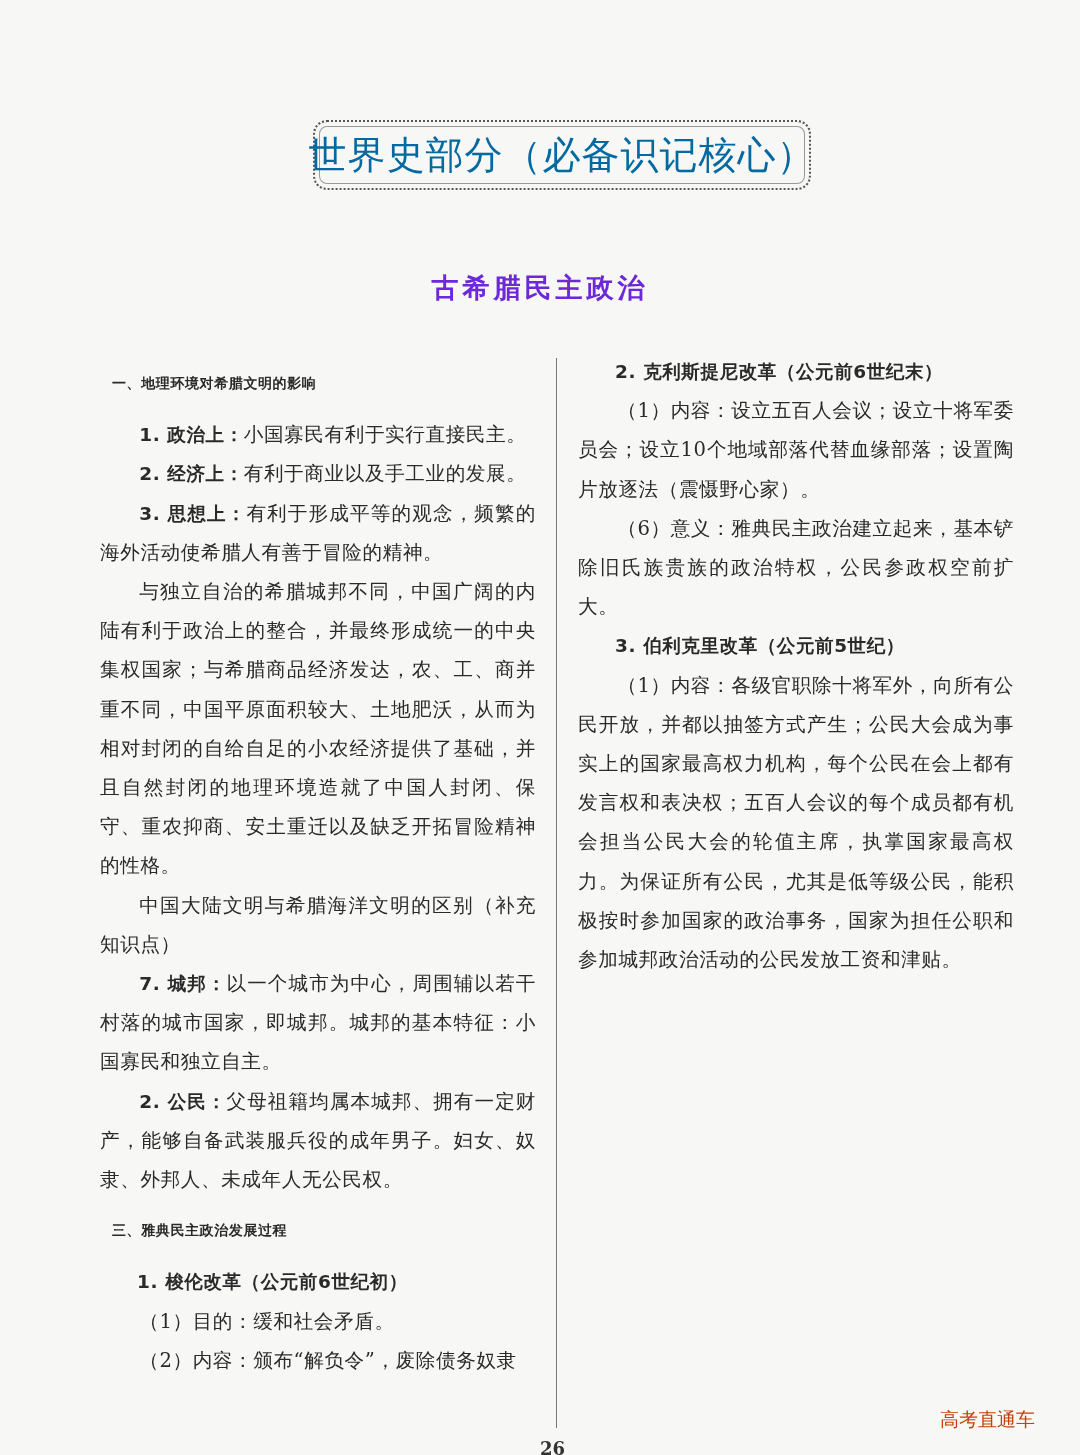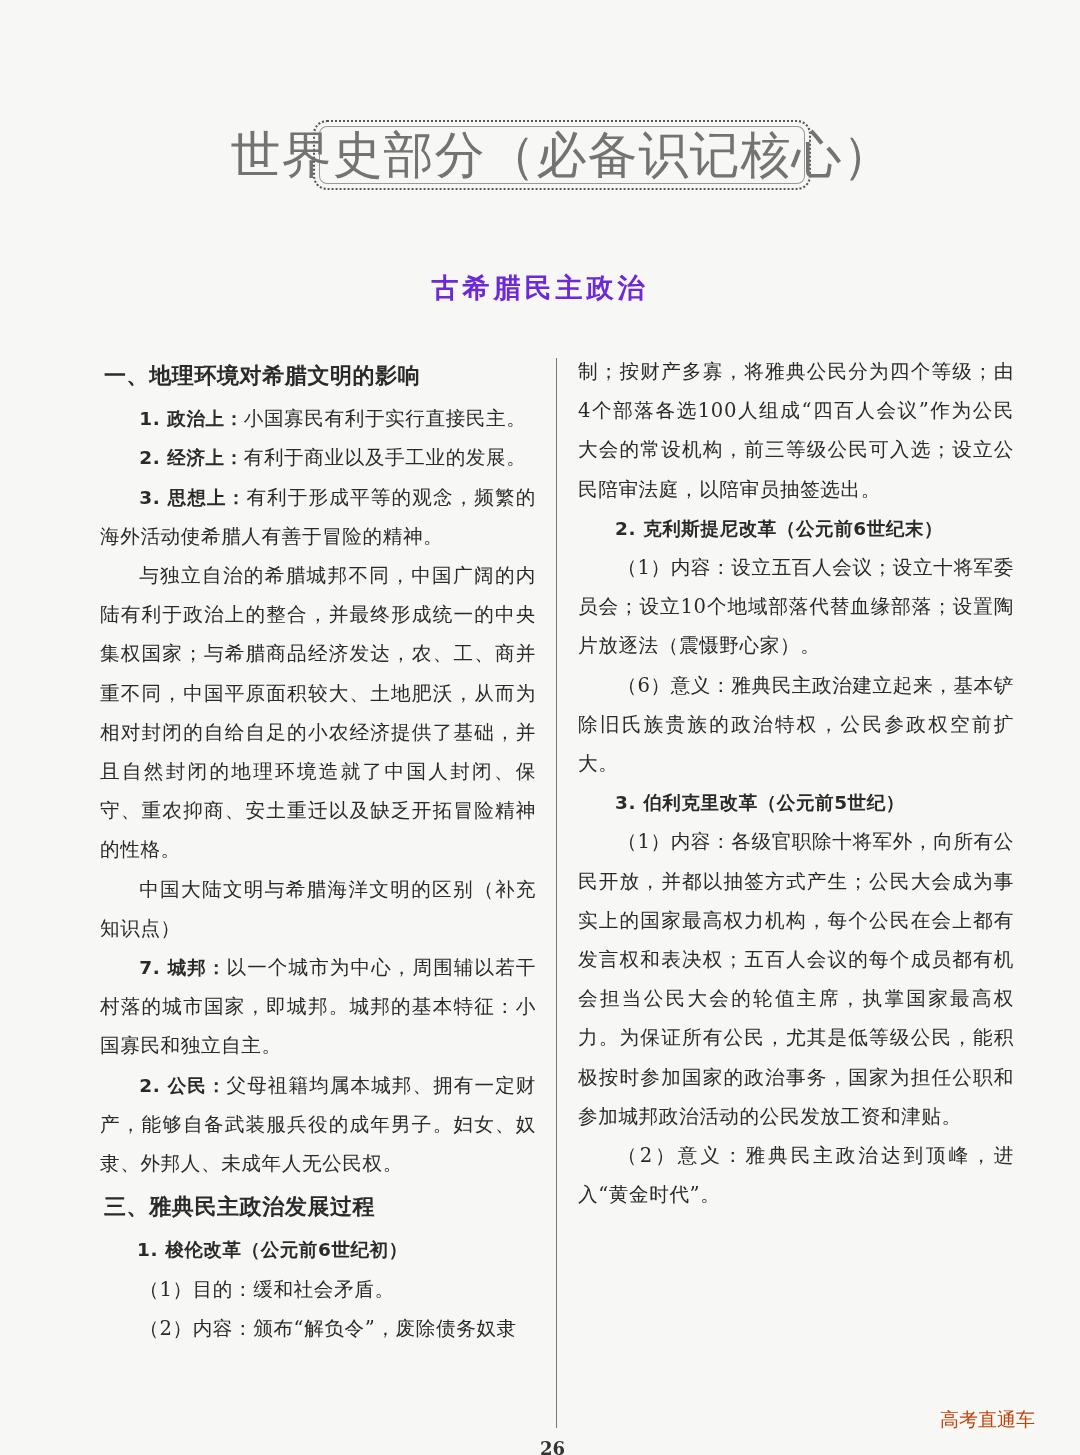--- a/index.html
+++ b/index.html
@@ -12,43 +12,43 @@
   }
   .banner {
     position: absolute; left: 313px; top: 120px; width: 494px; height: 66px;
     border-radius: 14px;
     border: 2px dotted #555;
     box-shadow: inset 0 0 0 4px #f7f7f5, inset 0 0 0 5px #999;
     display: flex; align-items: center; justify-content: center;
   }
   .banner-text {
     font-family: "DejaVu Sans", "Liberation Sans", sans-serif;
-    font-size: 50px; letter-spacing: 1px; color: #737373; white-space: nowrap;
+    font-size: 38px; letter-spacing: 1px; color: #0369a1; white-space: nowrap;
   }
   .main-title {
     position: absolute; left: 0; right: 0; top: 270px; text-align: center;
     font-family: "DejaVu Sans", "Liberation Sans", sans-serif;
     font-weight: bold; font-size: 27px; letter-spacing: 4px; color: #6d28d9;
   }
   .col {
     position: absolute; top: 352px; width: 436px;
     font-size: 19.6px; line-height: 39.2px; letter-spacing: 0.6px;
     text-align: justify;
   }
   .col.left { left: 100px; }
   .col.right { left: 578px; }
   .divider {
     position: absolute; left: 556px; top: 358px; width: 1px; height: 1070px;
     background: #777;
   }
   .p { margin: 0; text-indent: 2em; }
   .p.noindent { text-indent: 0; }
   .h1 {
-    margin: 4px; font-family: "DejaVu Sans", "Liberation Sans", sans-serif;
-    font-weight: bold; font-size: 22px; color: #2a2a2a;
+    margin: 12px; font-family: "DejaVu Sans", "Liberation Sans", sans-serif;
+    font-weight: bold; font-size: 14px; color: #2a2a2a;
   }
   .h2 { margin: 0; text-indent: 2em; font-weight: bold; font-family: "DejaVu Sans", "Liberation Sans", sans-serif; font-size: 18.5px; }
   .lead { font-weight: bold; font-family: "DejaVu Sans", "Liberation Sans", sans-serif; font-size: 18.5px; }
   .page-num {
     position: absolute; left: 540px; top: 1438px; font-weight: bold; font-size: 18px; color: #333;
   }
   .watermark {
     position: absolute; left: 940px; top: 1407px;
     font-family: "DejaVu Sans", "Liberation Sans", sans-serif;
     font-size: 19px; color: #c2410c; background: rgba(247,247,245,0.9);
@@ -74,23 +74,21 @@
   <p class="p"><span class="lead">2. 公民：</span><span>父母祖籍均属本城邦、拥有一定财产，能够自备武装服兵役的成年男子。妇女、奴隶、外邦人、未成年人无公民权。</span></p>
   <p class="h1">三、雅典民主政治发展过程</p>
   <p class="h2">1. 梭伦改革（公元前6世纪初）</p>
   <p class="p">（1）目的：缓和社会矛盾。</p>
   <p class="p">（2）内容：颁布“解负令”，废除债务奴隶</p>
 </div>
 
 <div class="divider"></div>
 
 <div class="col right">
-  <p class="p noindent">制；按财产多寡，将雅典公民分为四个等级；由4个部落各选100人组成“四百人会议”作为公民大会的常设机构，前三等级公民可入选；设立公民陪审法庭，以陪审员抽签选出。</p>
   <p class="h2">2. 克利斯提尼改革（公元前6世纪末）</p>
   <p class="p">（1）内容：设立五百人会议；设立十将军委员会；设立10个地域部落代替血缘部落；设置陶片放逐法（震慑野心家）。</p>
   <p class="p">（6）意义：雅典民主政治建立起来，基本铲除旧氏族贵族的政治特权，公民参政权空前扩大。</p>
   <p class="h2">3. 伯利克里改革（公元前5世纪）</p>
   <p class="p">（1）内容：各级官职除十将军外，向所有公民开放，并都以抽签方式产生；公民大会成为事实上的国家最高权力机构，每个公民在会上都有发言权和表决权；五百人会议的每个成员都有机会担当公民大会的轮值主席，执掌国家最高权力。为保证所有公民，尤其是低等级公民，能积极按时参加国家的政治事务，国家为担任公职和参加城邦政治活动的公民发放工资和津贴。</p>
-  <p class="p">（2）意义：雅典民主政治达到顶峰，进入“黄金时代”。</p>
 </div>
 
 <div class="watermark">高考直通车</div>
 <div class="page-num">26</div>
 
 </body></html>

